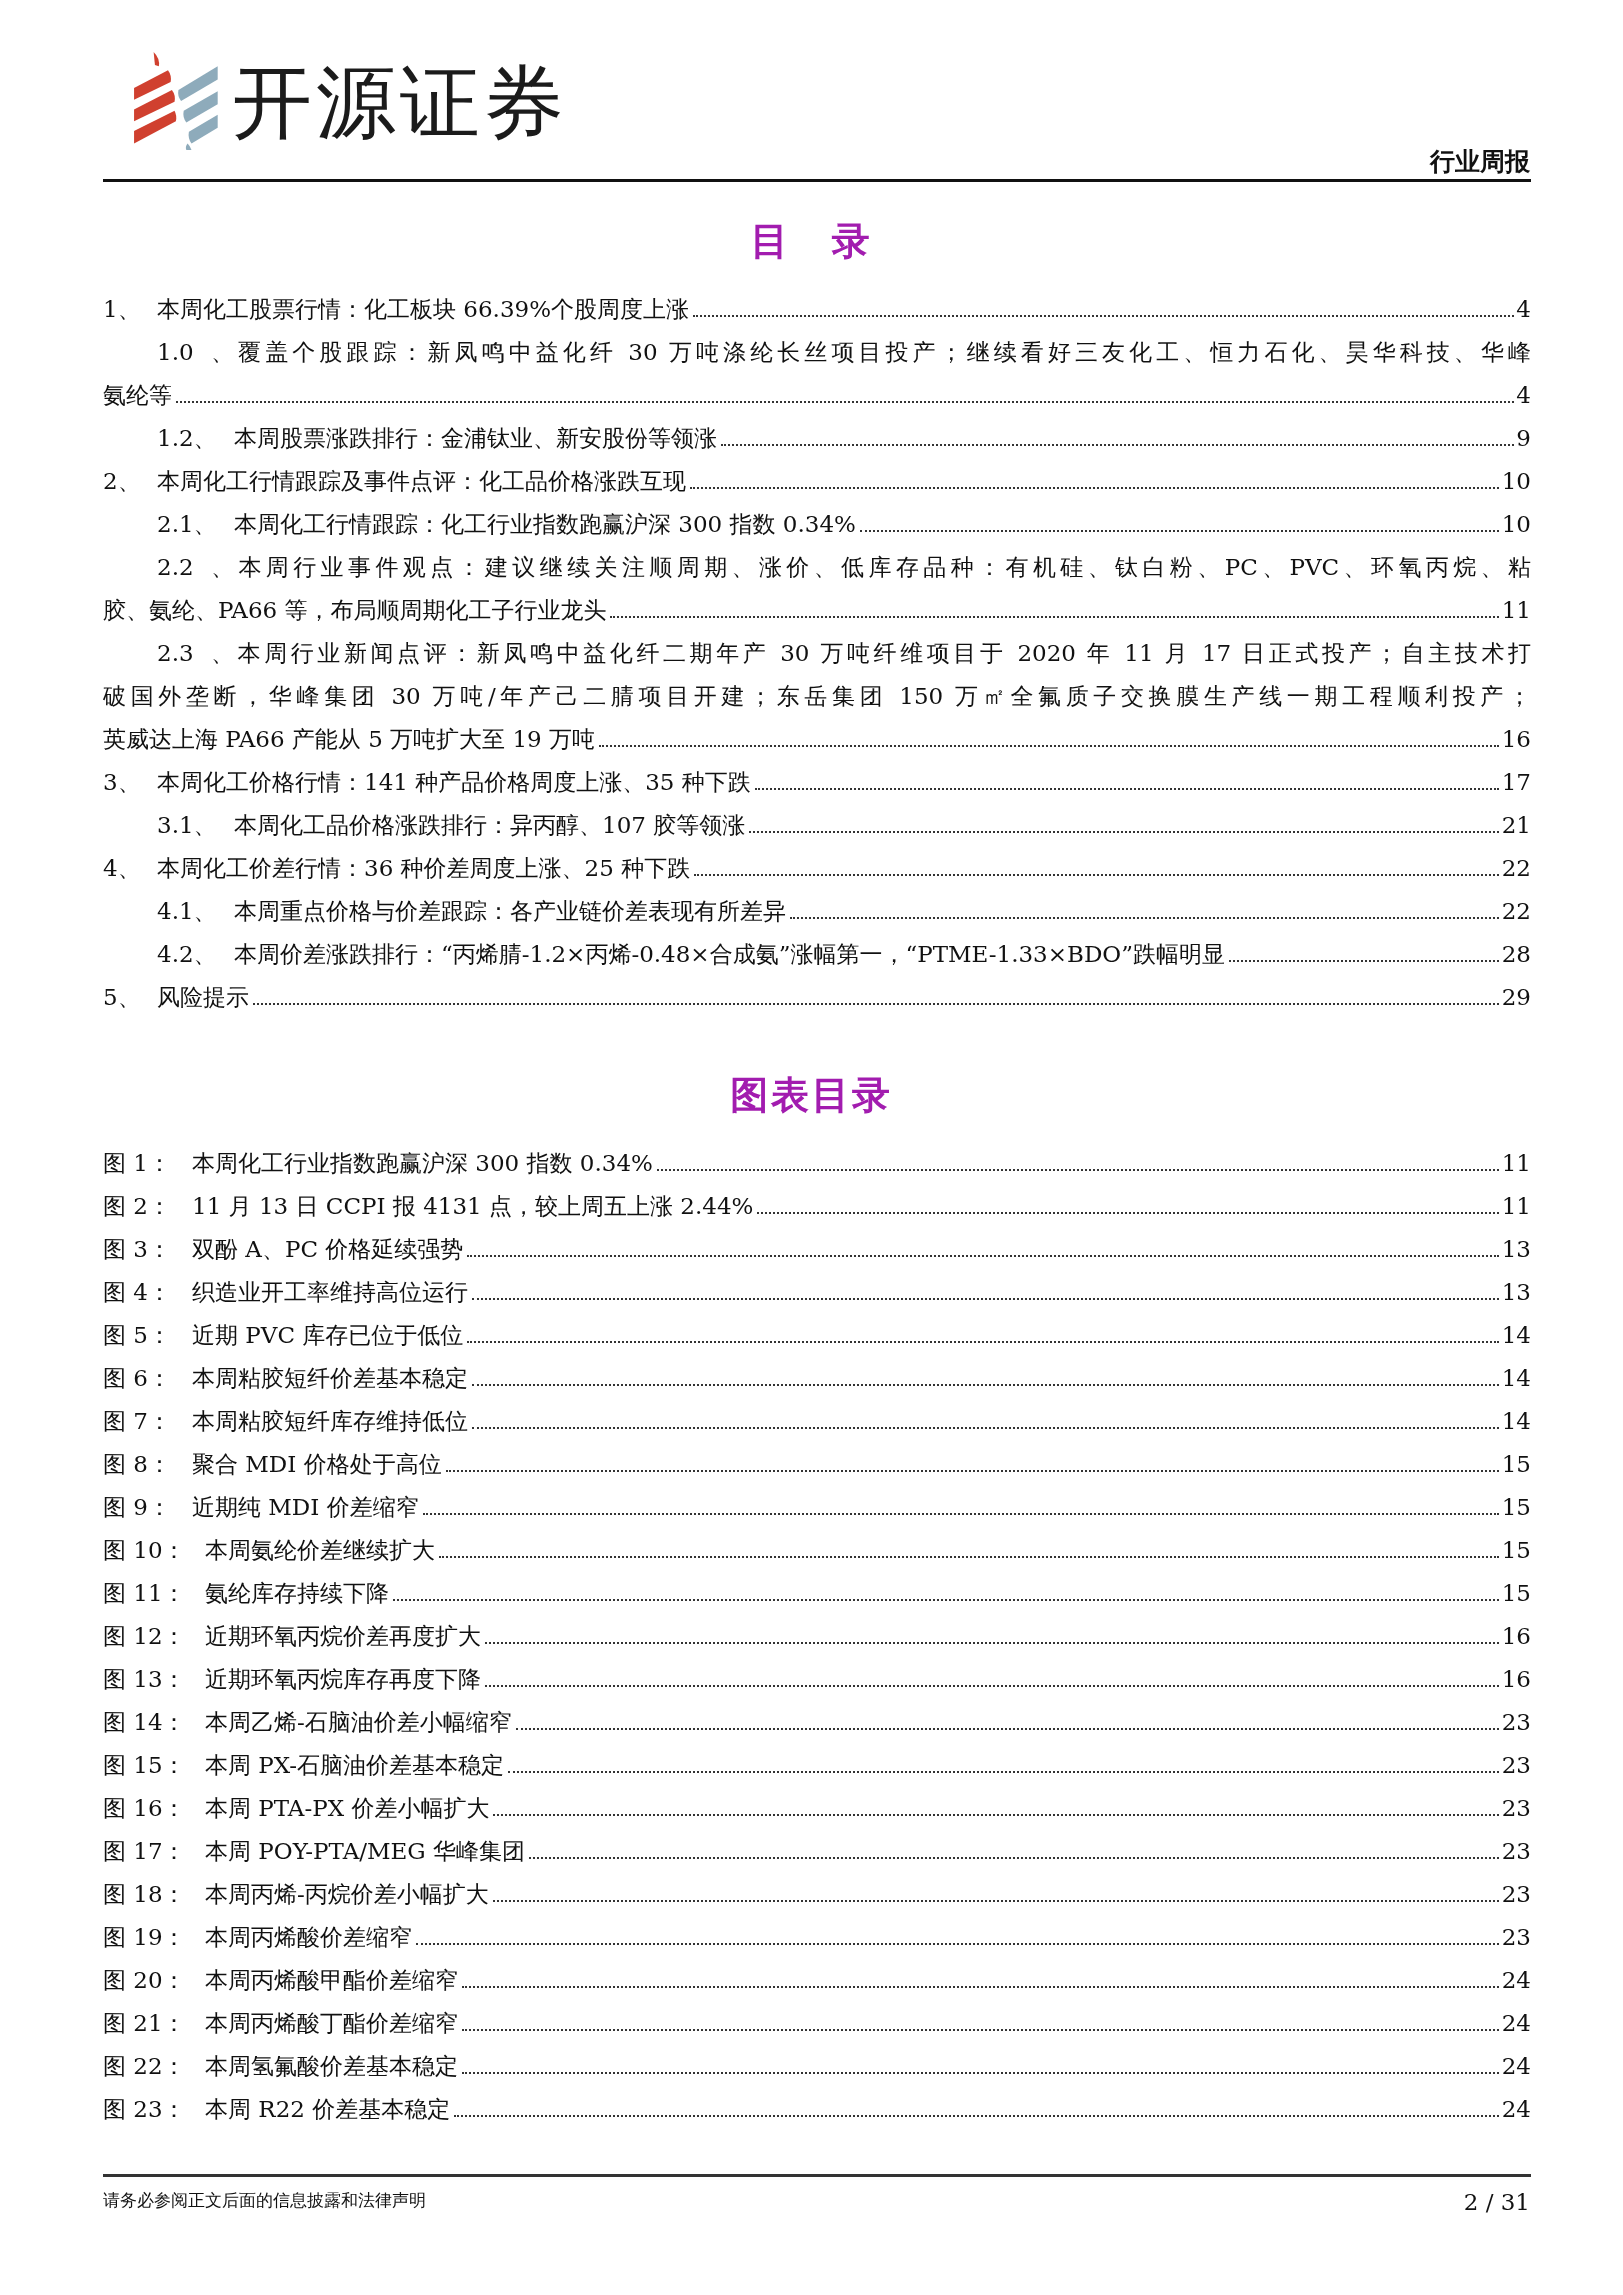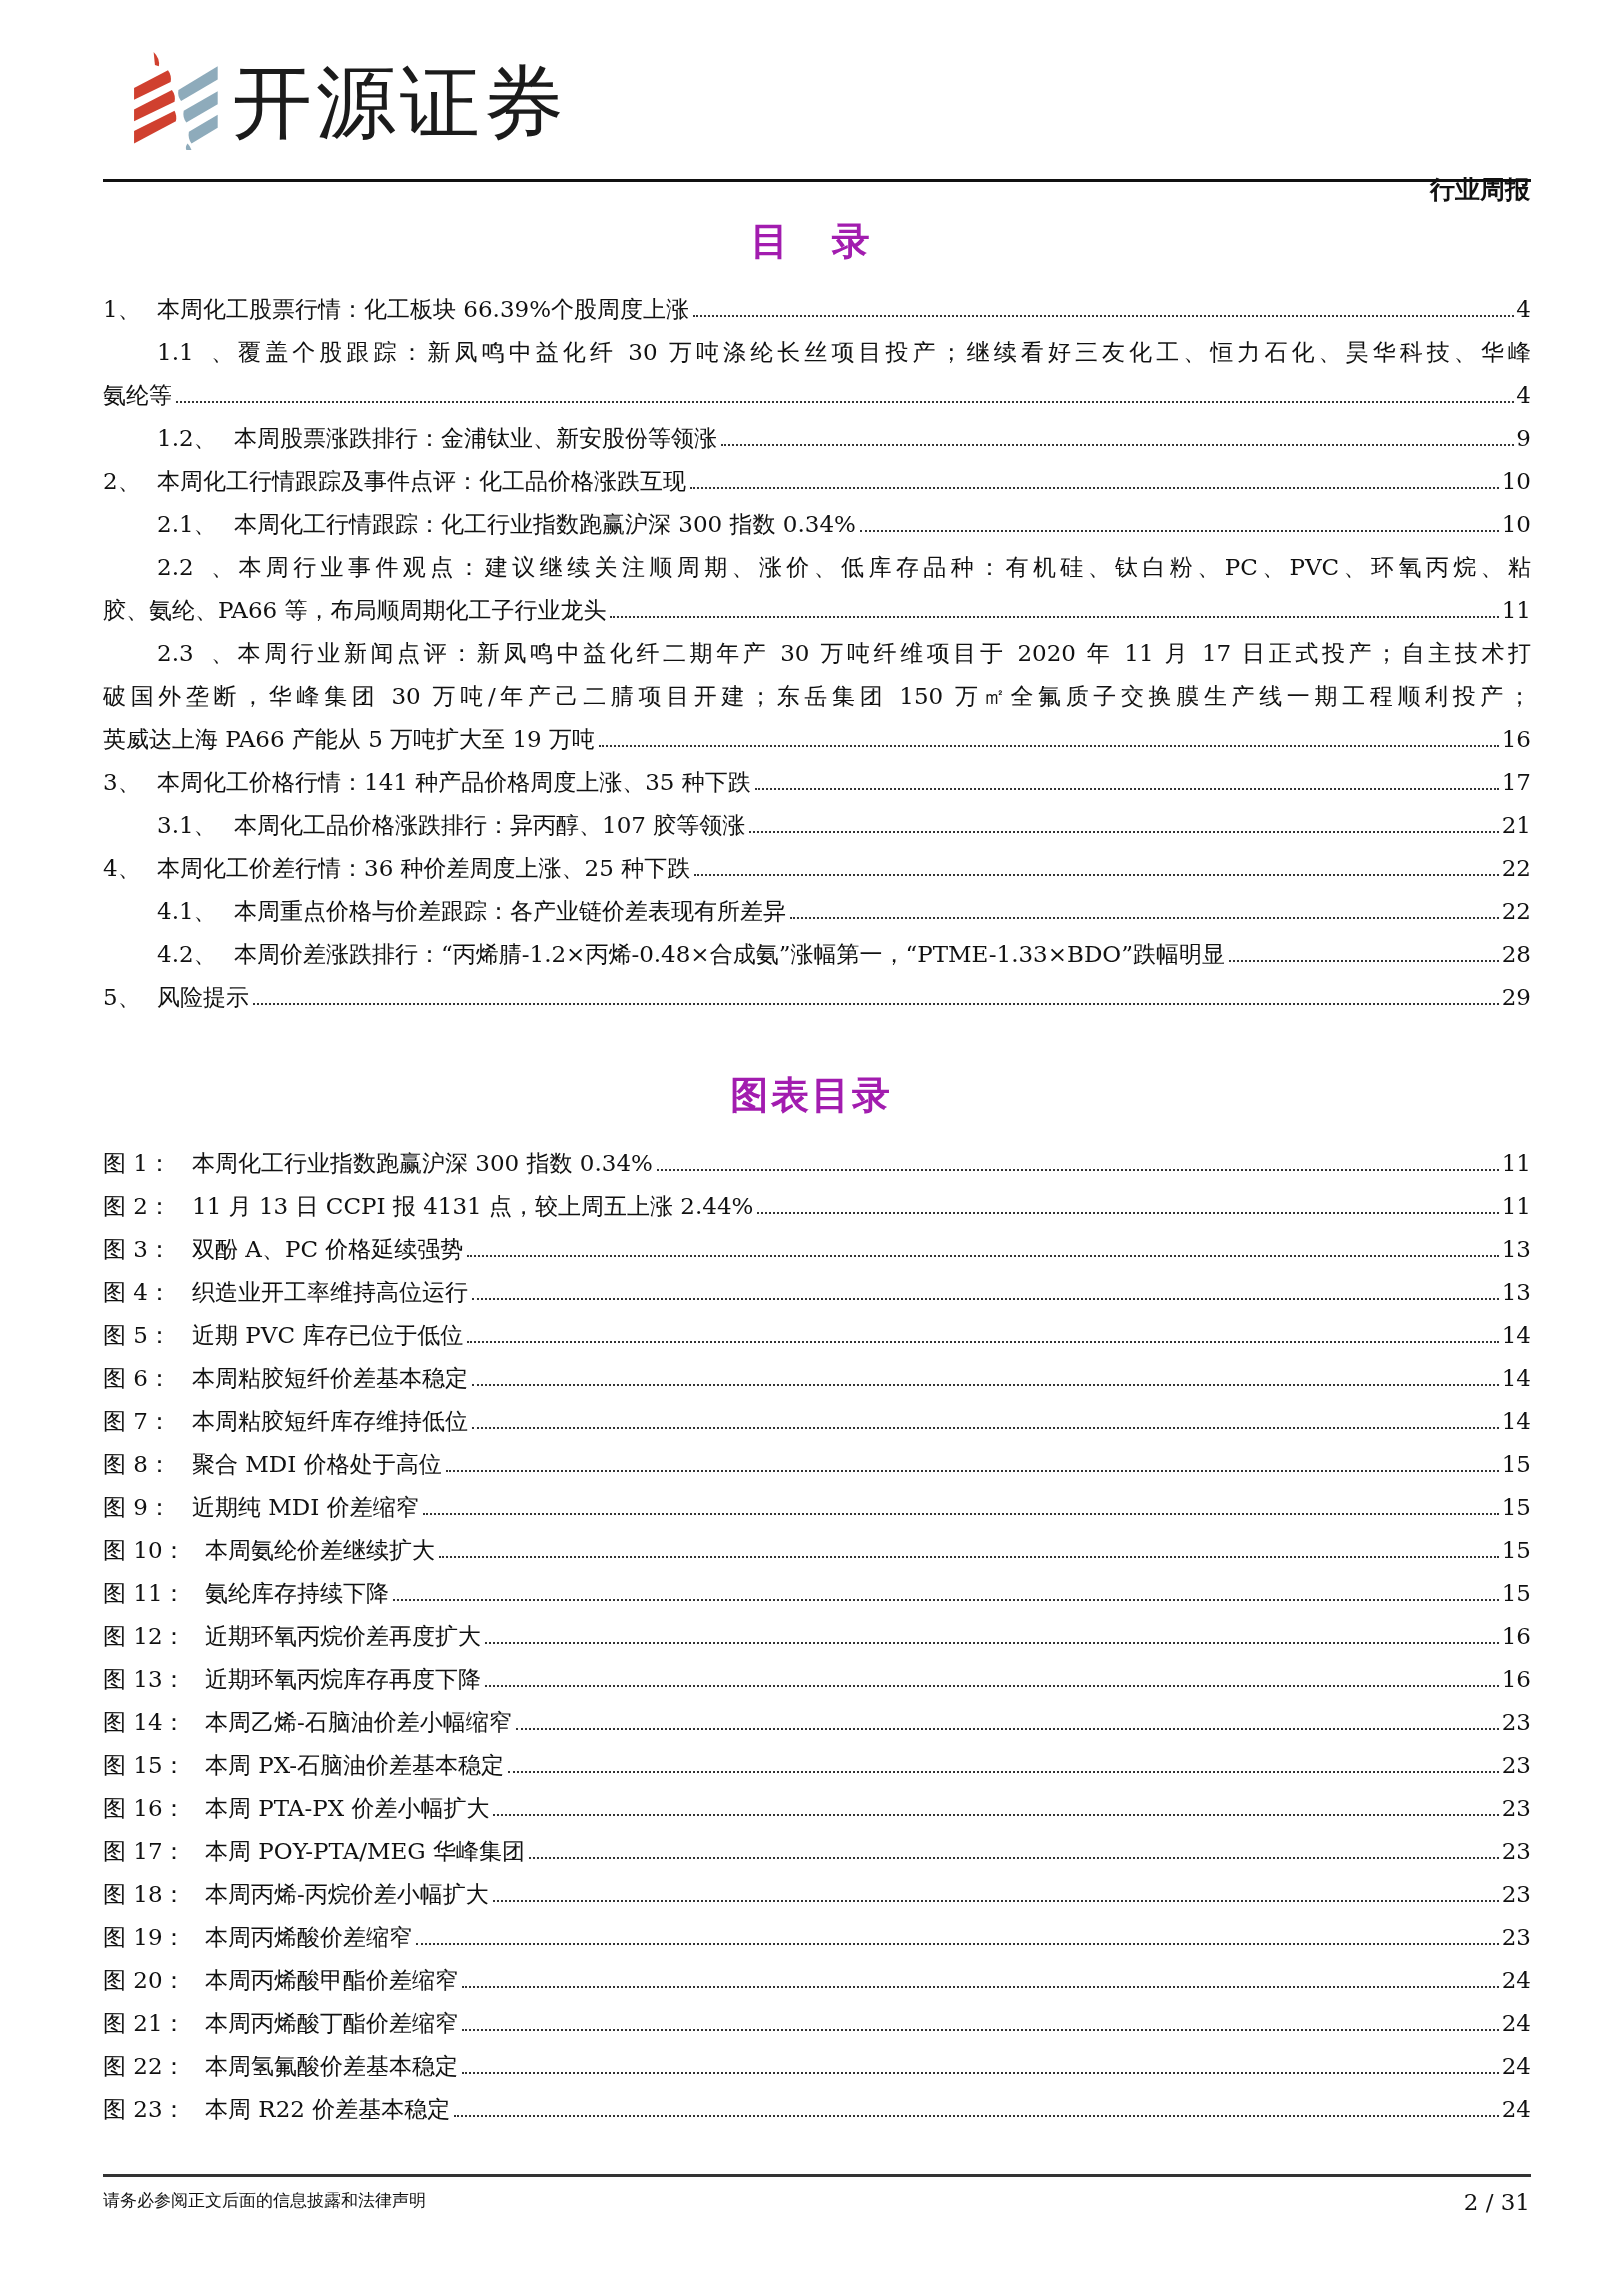--- a/index.html
+++ b/index.html
@@ -2,21 +2,21 @@
 <html style="font-size:10.5px"><head>
 <meta charset="utf-8">
 <style>
   html, body { margin:0; padding:0; background:#ffffff; }
   body { width:1623px; height:2295px; position:relative; overflow:hidden;
          font-family:"DejaVu Serif","Liberation Serif",serif; color:#111; }
   .logo { position:absolute; left:134px; top:52px; width:484px; height:105px; }
   .logo-mark { position:absolute; left:0; top:0; width:85px; height:98px; }
   .logo-text { position:absolute; left:98px; top:5.2px; font-family:"DejaVu Sans","Liberation Sans",sans-serif;
                font-weight:normal; font-size:80px; letter-spacing:3.9px; color:#1b1b1b; line-height:92px; }
-  .report-type { position:absolute; right:93px; top:145px; font-size:25px; font-weight:bold; color:#111;margin-top:28px; }
+  .report-type { position:absolute; right:93px; top:145px; font-size:25px; font-weight:bold; color:#111; }
   .header-rule { position:absolute; left:103px; right:92px; top:179px; height:3.3px; background:#111; }
   .section-title { position:absolute; left:0; right:0; text-align:center; font-size:38px; font-weight:bold;
                    color:#a21caf; letter-spacing:2.6px; }
   .toc { position:absolute; left:103px; right:92px; }
   .toc-row { position:relative; font-size:23px; line-height:43px; height:43px; white-space:nowrap; }
   .toc-row.wrap { height:auto; white-space:normal; }
   .toc-row .num { display:inline-block; }
   .lvl1 .num { width:54px; }
   .lvl2 { padding-left:54px; }
   .lvl2 .num { width:77px; }
@@ -59,21 +59,21 @@
 <div class="toc" style="top:288px;">
   <div class="toc-row lvl1">
     <div class="line">
         <span class="num">1、</span>
         <span class="text">本周化工股票行情：化工板块 66.39%个股周度上涨</span>
         <span class="dots"></span>
         <span class="page">4</span>
       </div>
   </div>
   <div class="toc-row lvl2 wrap">
-    <div class="wrapline" style="height:43px;"><span class="num">1.1、</span><span>覆盖个股跟踪：新凤鸣中益化纤 30 万吨涤纶长丝项目投产；继续看好三友化工、恒力石化、昊华科技、华峰</span></div>
+    <div class="wrapline" style="height:43px;"><span class="num">1.0、</span><span>覆盖个股跟踪：新凤鸣中益化纤 30 万吨涤纶长丝项目投产；继续看好三友化工、恒力石化、昊华科技、华峰</span></div>
     <div class="line" style="margin-left:-54px;height:43px;">
         <span class="text">氨纶等</span>
         <span class="dots"></span>
         <span class="page">4</span>
       </div>
   </div>
   <div class="toc-row lvl2">
     <div class="line">
         <span class="num">1.2、</span>
         <span class="text">本周股票涨跌排行：金浦钛业、新安股份等领涨</span>

